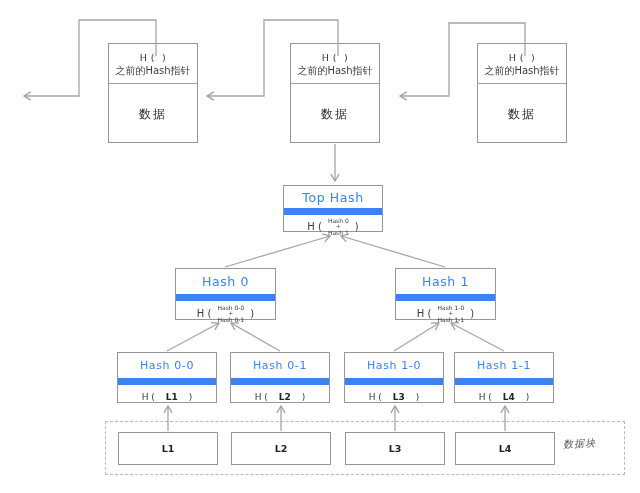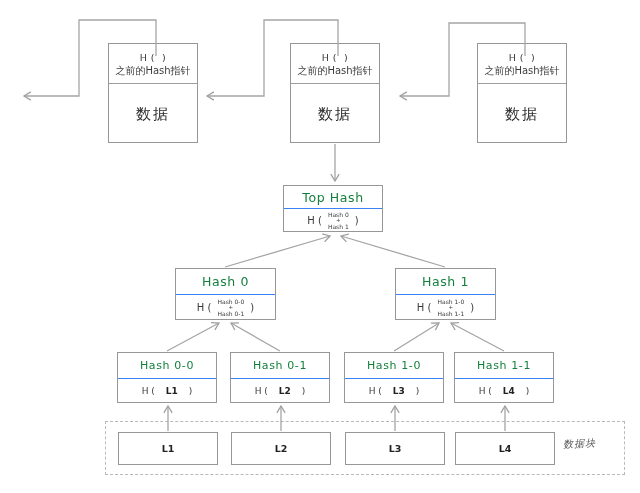--- a/index.html
+++ b/index.html
@@ -8,23 +8,23 @@
     font-family:"DejaVu Sans","Liberation Sans",sans-serif; color:#333;
   }
   .connectors{position:absolute; left:0; top:0; z-index:5; pointer-events:none;}
   .box{position:absolute; background:#fff; border:1px solid #979797; box-sizing:border-box; z-index:2;}
   
   .block{width:90px; height:100px; top:43px;}
   .block-top{height:37px; border-bottom:1px solid #9e9e9e; display:flex; flex-direction:column; justify-content:center; align-items:center; padding-top:2px;}
   .hash-line{font-size:9.5px; color:#3c3c3c; letter-spacing:.5px; display:flex; align-items:center;}
   .hash-gap{display:inline-block; width:7px;}
   .pointer-line{font-size:10px; color:#3c3c3c; margin-top:1px; white-space:nowrap;}
-  .block-body{height:61px; display:flex; align-items:center; justify-content:center; font-size:15px; letter-spacing:2px; color:#2b2b2b;}
+  .block-body{height:61px; display:flex; align-items:center; justify-content:center; font-size:12px; letter-spacing:2px; color:#2b2b2b;}
   
-  .node-title{border-bottom:1px solid #3b82f6; display:flex; align-items:center; justify-content:center; color:#15803d; letter-spacing:.6px;}
+  .node-title{border-bottom:7px solid #3b82f6; display:flex; align-items:center; justify-content:center; color:#3b82f6; letter-spacing:.6px;}
   .formula{display:flex; align-items:center; justify-content:center; gap:6px; color:#3a3a3a;}
   .stack{display:inline-flex; flex-direction:column; align-items:center; font-size:6px; line-height:1.2; color:#3a3a3a;}
   .stack .op{font-size:5.5px; line-height:1;}
   .tophash{left:283px; top:185px; width:100px; height:47px;}
   .tophash .node-title{height:22px; font-size:12.5px;}
   .tophash .formula{height:23px; font-size:10px;}
   .hash0{left:175px; top:268px; width:101px; height:52px;}
   .hash1{left:395px; top:268px; width:101px; height:52px;}
   .hash0 .node-title,.hash1 .node-title{height:25px; font-size:12.5px;}
   .hash0 .formula,.hash1 .formula{height:25px; font-size:10px;}

